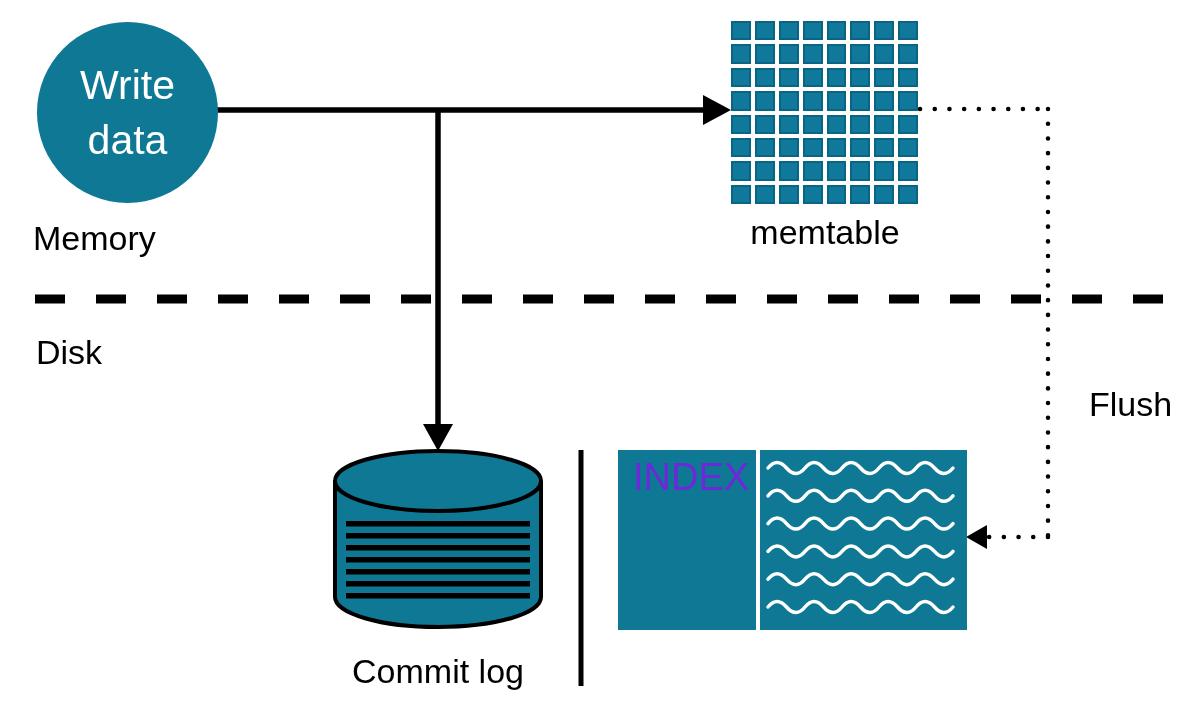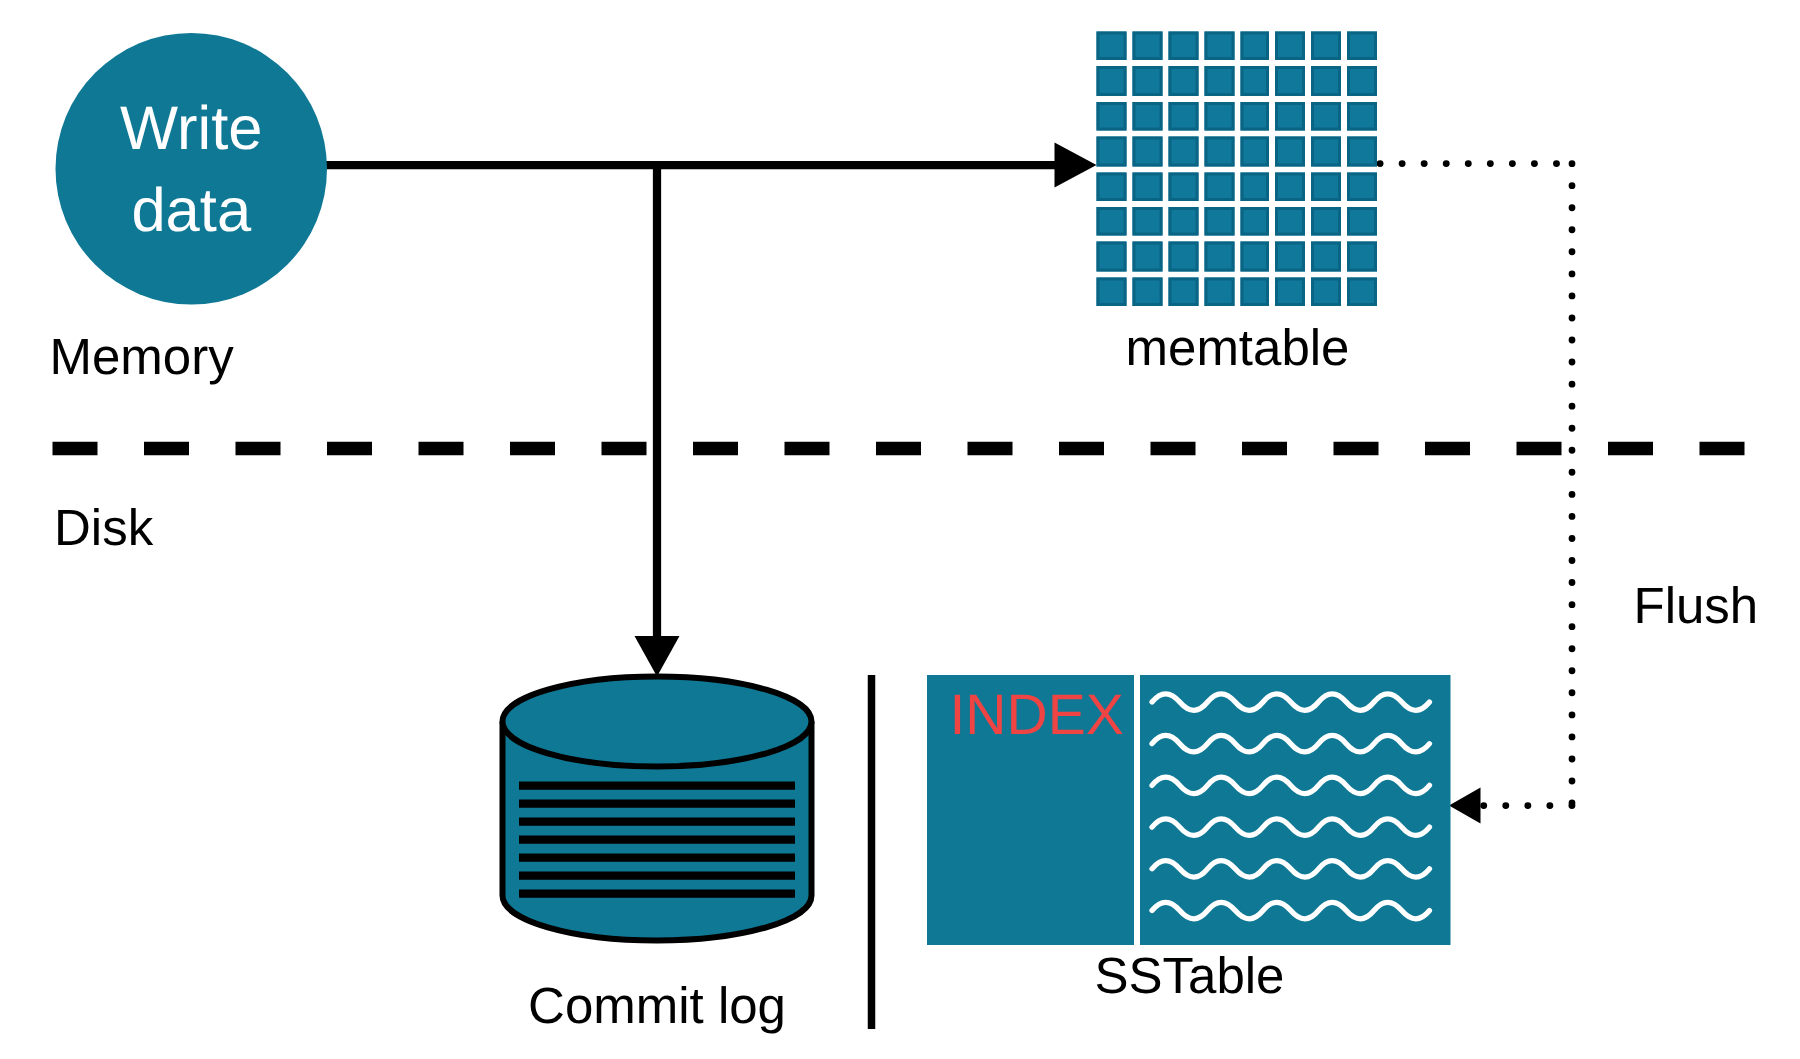--- a/index.html
+++ b/index.html
@@ -21,21 +21,21 @@
     display:flex; flex-direction:column; align-items:center; justify-content:center;
     font-size:41px; line-height:1.32; text-align:left;
   }
 
   #memtable-grid {
     position:absolute; left:731px; top:21px; width:187px; height:183px;
     display:grid; gap:4px;
   }
   .cell { background:var(--cell,#10789a); border:2px solid var(--cell-border,#0a6484); }
 
-  #index-label { color:#ef4444; font-size:38px; left:633px; top:457px; }
+  #index-label { color:#6d28d9; font-size:38px; left:633px; top:457px; }
 
   #memory-label   { left:33px;  top:220px; }
   #disk-label     { left:36px;  top:334px; }
   #memtable-label { left:825px; top:214px; }
   #flush-label    { left:1061px; top:386px;margin-left:28px; }
   #commitlog-label{ left:438px; top:633px;margin-top:20px; }
   #sstable-label  { left:793px; top:633px; }
 </style>
 </head>
 <body>
@@ -164,14 +164,13 @@
       <div class="cell"></div>
       <div class="cell"></div>
     </div>
 
   <div class="label" id="memory-label">Memory</div>
   <div class="label" id="disk-label">Disk</div>
   <div class="label center" id="memtable-label">memtable</div>
   <div class="label" id="flush-label">Flush</div>
   <div class="label center" id="commitlog-label">Commit log</div>
   <div class="label" id="index-label">INDEX</div>
-  <div class="label center" id="sstable-label">SSTable</div>
 </div>
 
 </body></html>

